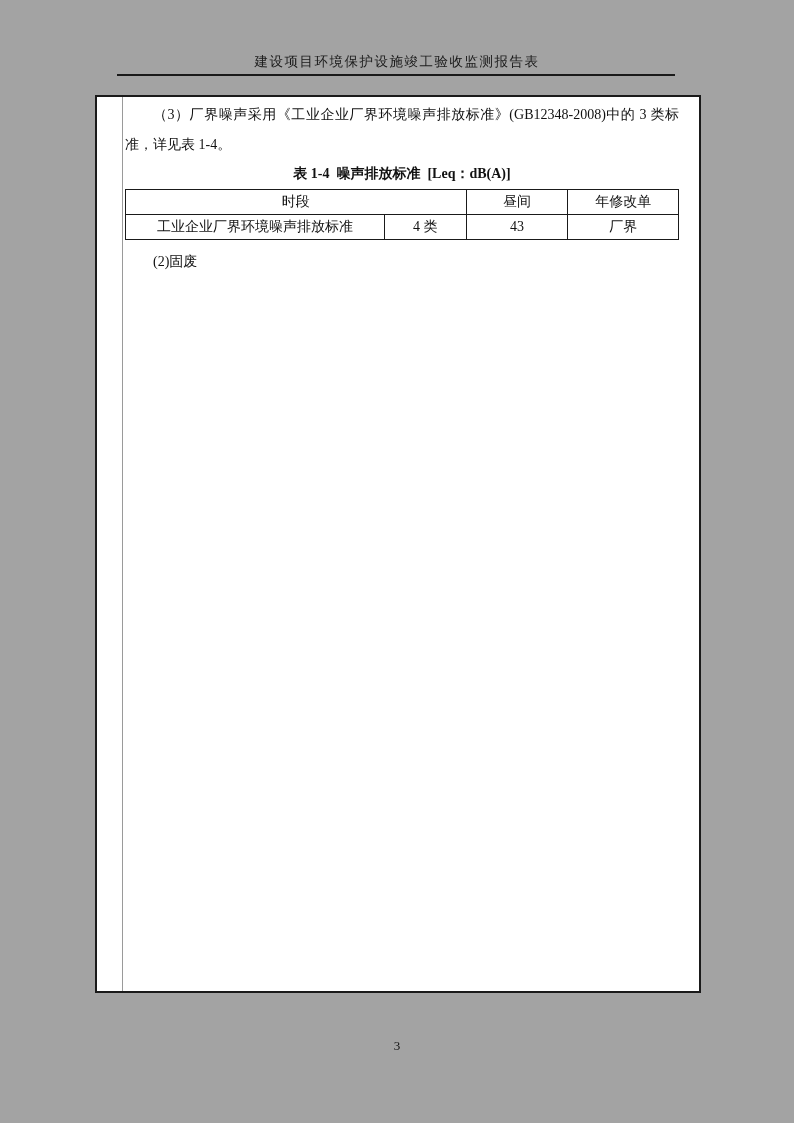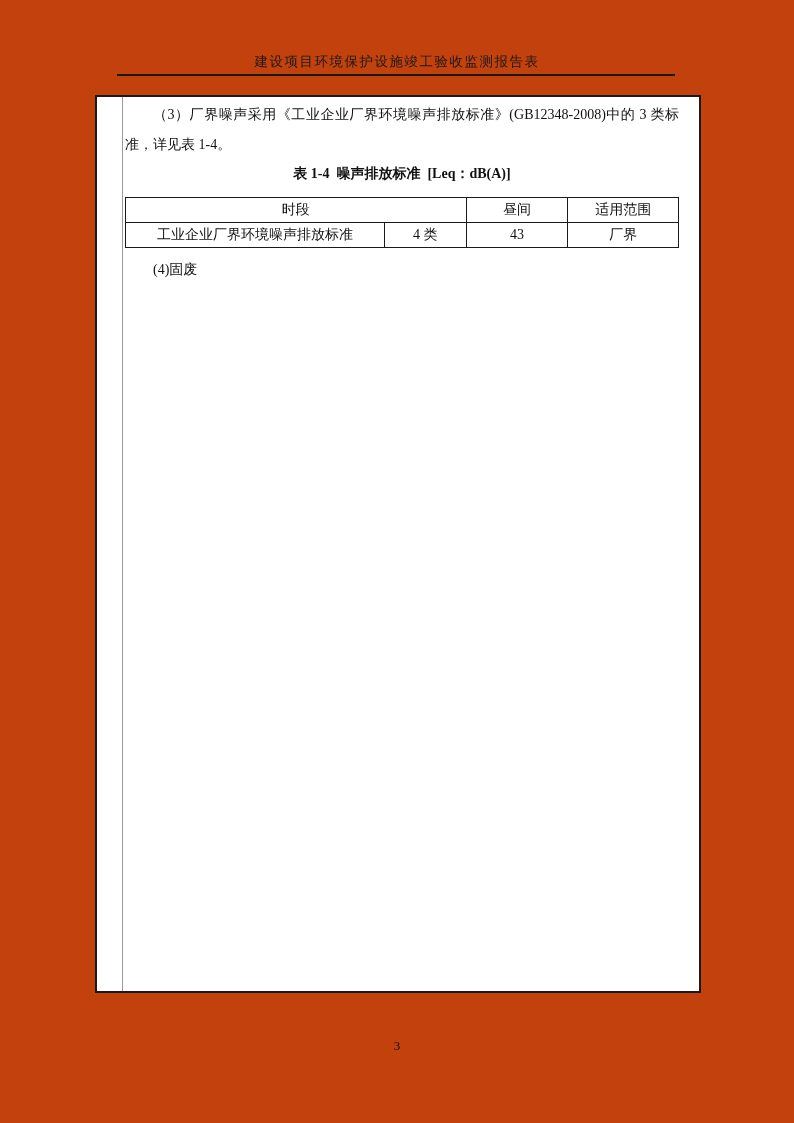--- a/index.html
+++ b/index.html
@@ -5,21 +5,21 @@
   * { margin: 0; padding: 0; box-sizing: border-box; }
   html, body { background: #ffffff; }
   body {
     font-family: "Liberation Serif", "DejaVu Serif", serif;
     color: #111;
   }
   .page {
     position: relative;
     width: 794px;
     height: 1123px;
-    background: #c2410c;
+    background: #a3a3a3;
     margin: 0 auto;
     overflow: hidden;
   }
   .doc-header-title {
     position: absolute;
     top: 52px;
     left: 0;
     right: 0;
     text-align: center;
     font-size: 13.5px;
@@ -70,21 +70,21 @@
     line-height: 24px;
     margin-top: 2px;
     white-space: pre;
     color: #111;
     font-weight: bold;
   }
   table.noise-table {
     width: 100%;
     border-collapse: collapse;
     table-layout: fixed;
-    margin-top: 11px;
+    margin-top: 3px;
   }
   table.noise-table td {
     border: 1px solid #1a1a1a;
     text-align: center;
     vertical-align: middle;
     font-size: 14px;
     height: 25px;
     line-height: 18px;
     padding: 0 2px;
     color: #111;
@@ -122,32 +122,32 @@
         <colgroup>
           <col style="width:46.8%">
           <col style="width:14.8%">
           <col style="width:18.4%">
           <col style="width:20%">
         </colgroup>
         <tbody>
           <tr>
             <td colspan="2">时段</td>
             <td>昼间</td>
-            <td>适用范围</td>
+            <td>年修改单</td>
           </tr>
           <tr>
             <td>工业企业厂界环境噪声排放标准</td>
             <td>4 类</td>
             <td>43</td>
             <td>厂界</td>
           </tr>
         </tbody>
       </table>
 
-      <p class="para indent solid-heading">(4)固废</p>
+      <p class="para indent solid-heading">(2)固废</p>
 
 
     </div>
   </div>
 
   <div class="page-number">3</div>
 
 </div>
 
 </body></html>

